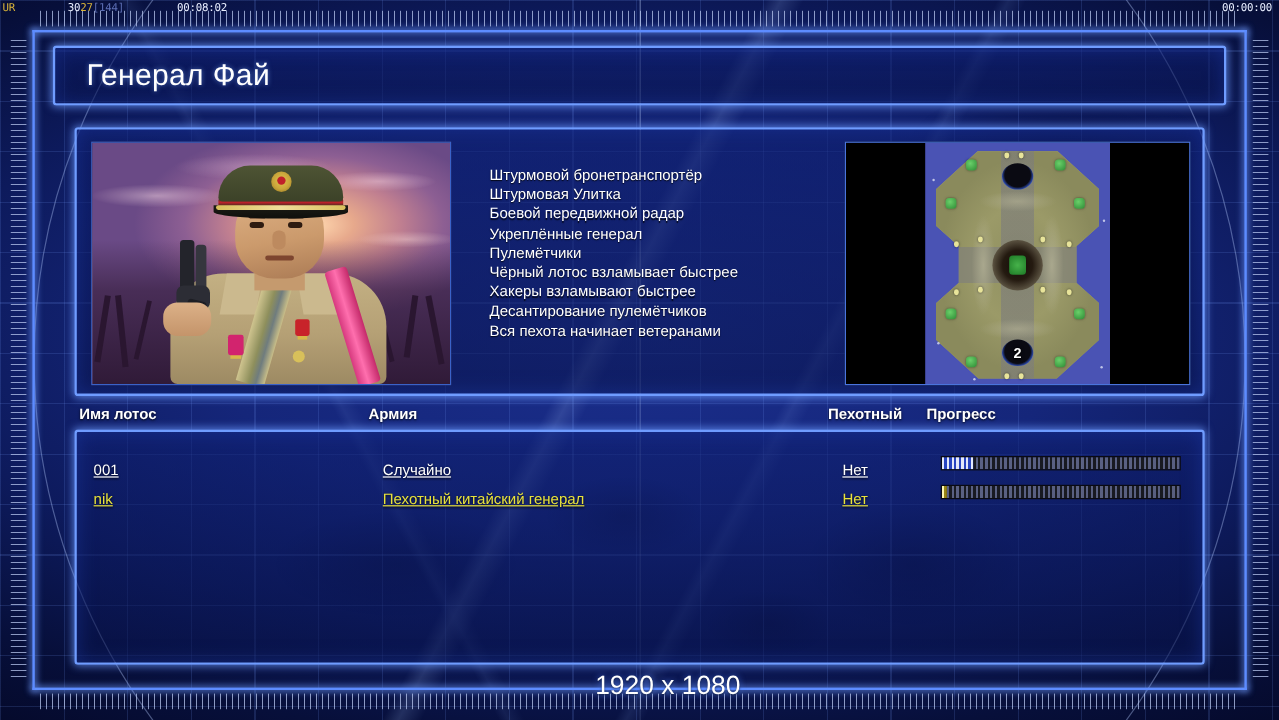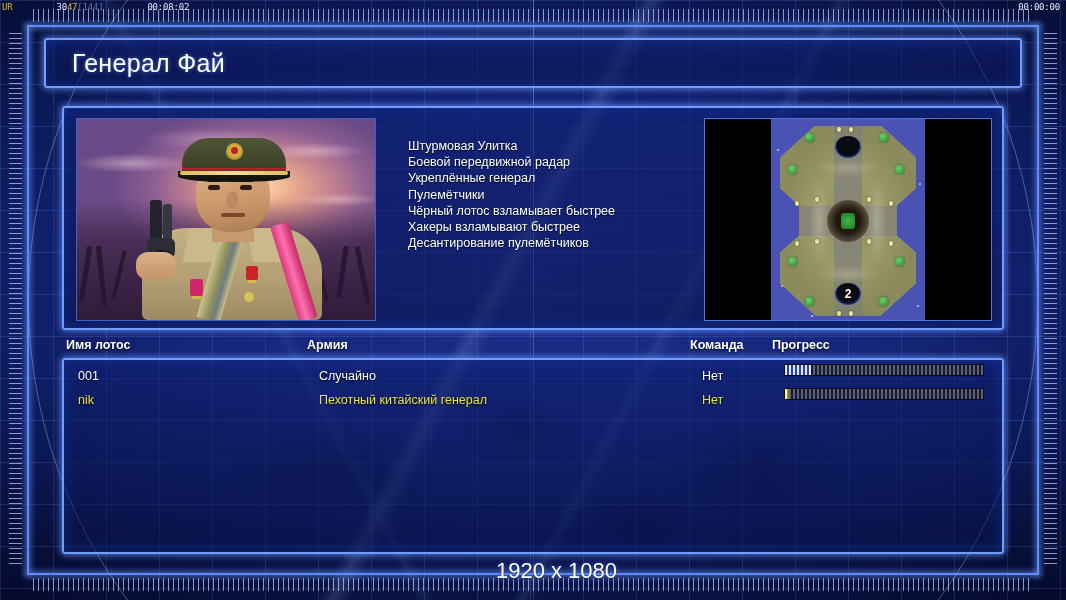--- a/index.html
+++ b/index.html
@@ -317,21 +317,21 @@
     text-shadow:0 1px 2px rgba(0,0,0,.9);
   }
   #list-header .col{ position:absolute; top:0; }
   #list-panel{ left:62px; top:358px; width:942px; height:196px; }
 
   #rows{ position:absolute; left:10px; top:4px; right:10px; }
   .row{
     position:relative; height:24px; line-height:24px;
     font-size:12.5px;
   }
-  .row .cell{ position:absolute; top:0; white-space:nowrap; text-shadow:0 1px 2px rgba(0,0,0,.85); }
+  .row .cell{ position:absolute; top:16px; white-space:nowrap; text-shadow:0 1px 2px rgba(0,0,0,.85);text-decoration:underline; }
   .row.white .cell{ color:#ffffff; }
   .row.yellow .cell{ color:#e8e23c; }
 
   .c-name{ left:4px; }
   .c-army{ left:245px; }
   .c-team{ left:628px; }
   .c-prog{ left:710px; top:6px; }
 
   .pbar{
     position:relative; width:200px; height:12px;
@@ -376,21 +376,21 @@
   <div class="fline" id="f-bot"></div>
   <div class="fline" id="f-left"></div>
   <div class="fline" id="f-right"></div>
   <div class="ruler h" id="r-top"></div>
   <div class="ruler h" id="r-bot"></div>
   <div class="ruler v" id="r-left"></div>
   <div class="ruler v" id="r-right"></div>
 </div>
 
 <div id="statusbar">
-  <div id="st-left"><span class="gold">UR</span><span class="wht">30</span><span class="gold">47</span><span class="dim">[144]</span><span class="wht">00:08:02</span></div>
+  <div id="st-left"><span class="gold">UR</span><span class="wht">30</span><span class="gold">27</span><span class="dim">[144]</span><span class="wht">00:08:02</span></div>
   <div id="st-right">00:00:00</div>
 </div>
 
 <div class="panel" id="title-panel">
   <div id="title-text">Генерал Фай</div>
 </div>
 
 <div class="panel" id="info-panel">
 
   <div id="portrait">
@@ -434,27 +434,29 @@
         <div id="pg-barrel"></div>
         <div id="pg-barrel2"></div>
         <div id="pg-cyl"></div>
         <div id="pg-grip"></div>
       </div>
       <div id="gen-hand"></div>
     </div>
   </div>
 
   <div id="abilities">
+    <div class="ability">Штурмовой бронетранспортёр</div>
     <div class="ability">Штурмовая Улитка</div>
     <div class="ability">Боевой передвижной радар</div>
     <div class="ability">Укреплённые генерал</div>
     <div class="ability">Пулемётчики</div>
     <div class="ability">Чёрный лотос взламывает быстрее</div>
     <div class="ability">Хакеры взламывают быстрее</div>
     <div class="ability">Десантирование пулемётчиков</div>
+    <div class="ability">Вся пехота начинает ветеранами</div>
   </div>
 
   <div id="minimap">
     <div id="mm-inner">
       <div id="mm-island"></div>
       <div id="mm-roads"></div>
       <div id="mm-paths"></div>
       <div id="mm-center"></div>
 
       <div class="mm-tree" style="left:17px;  top:46px;"></div>
@@ -487,21 +489,21 @@
 
       <div class="mm-start" style="left:50%; top:14%; margin-left:-13px; margin-top:-11px;"></div>
       <div class="mm-start" style="left:50%; top:86%; margin-left:-13px; margin-top:-11px;">2</div>
     </div>
   </div>
 </div>
 
 <div id="list-header">
   <div class="col c-name">Имя лотос</div>
   <div class="col c-army">Армия</div>
-  <div class="col c-team">Команда</div>
+  <div class="col c-team">Пехотный</div>
   <div class="col c-prog" style="top:0">Прогресс</div>
 </div>
 
 <div class="panel" id="list-panel">
   <div id="rows">
 
     <div class="row white">
       <div class="cell c-name">001</div>
       <div class="cell c-army">Случайно</div>
       <div class="cell c-team">Нет</div>

